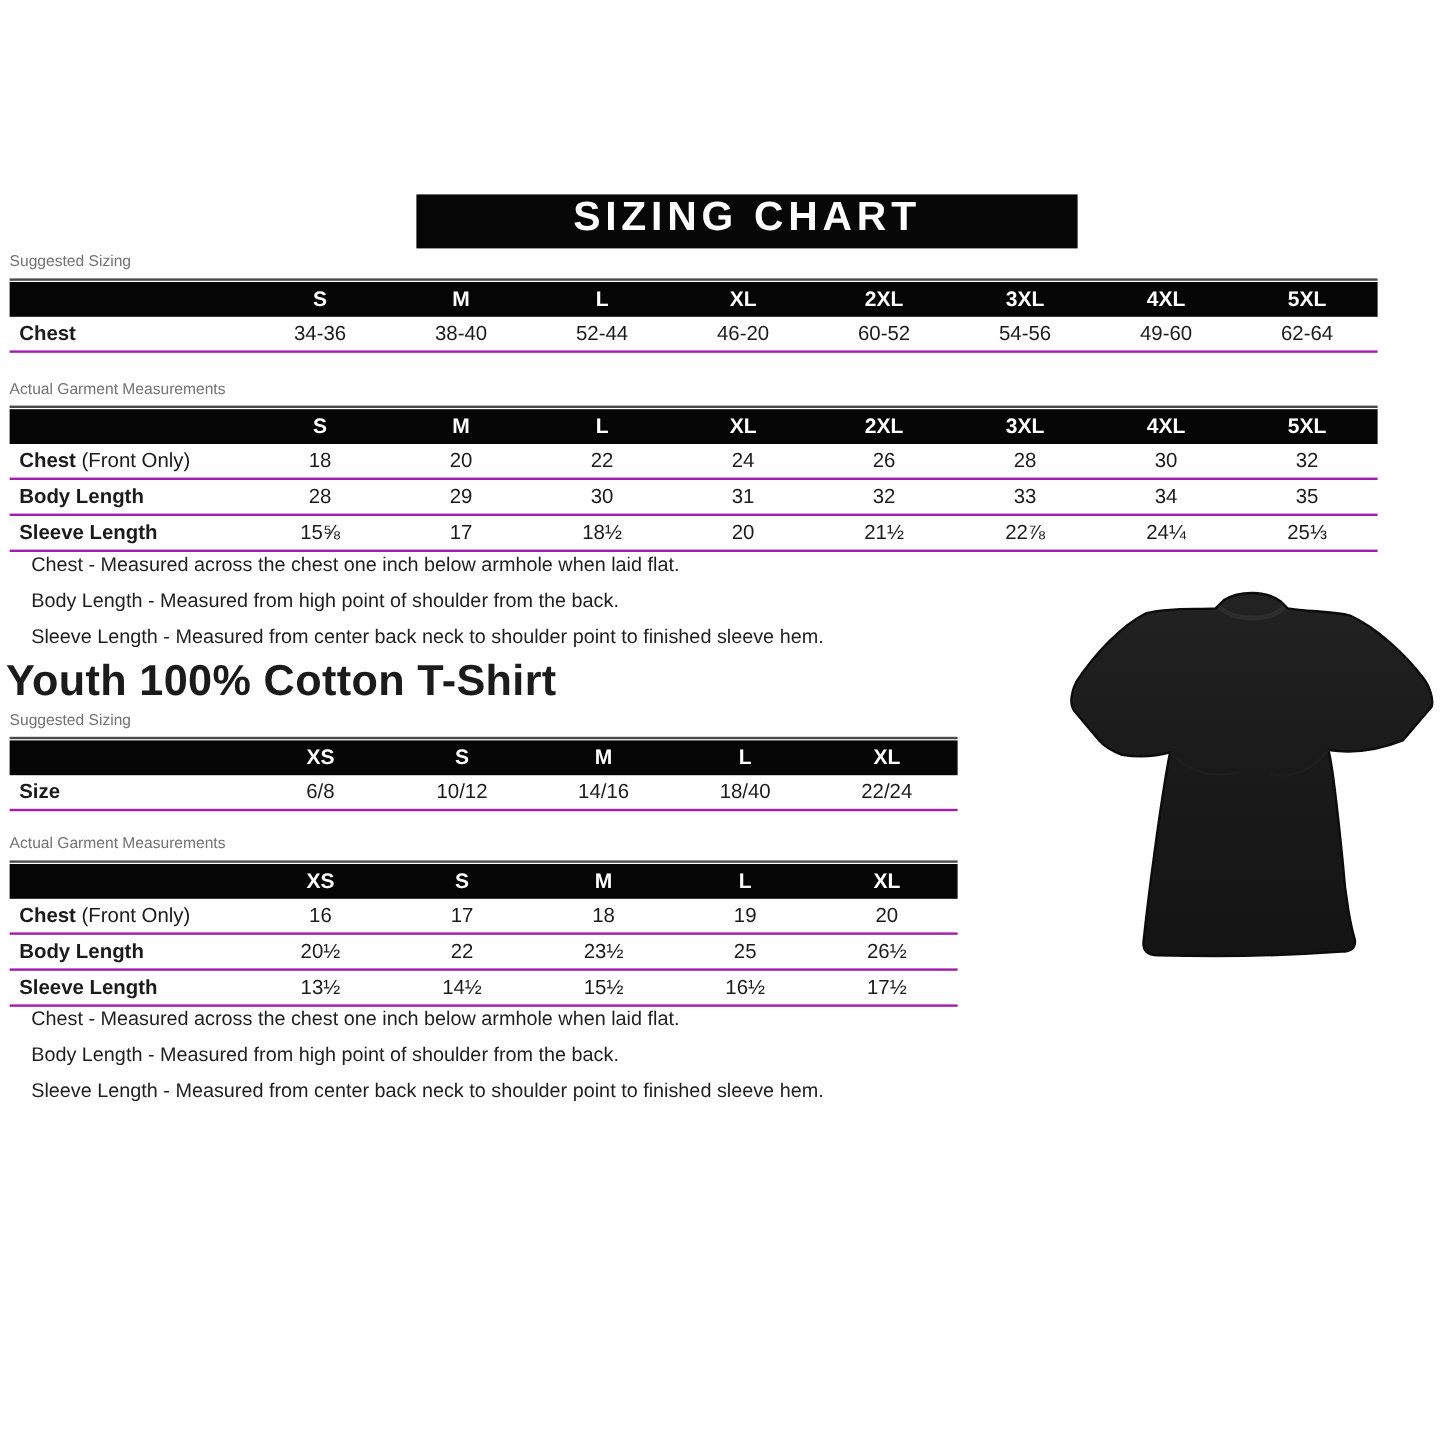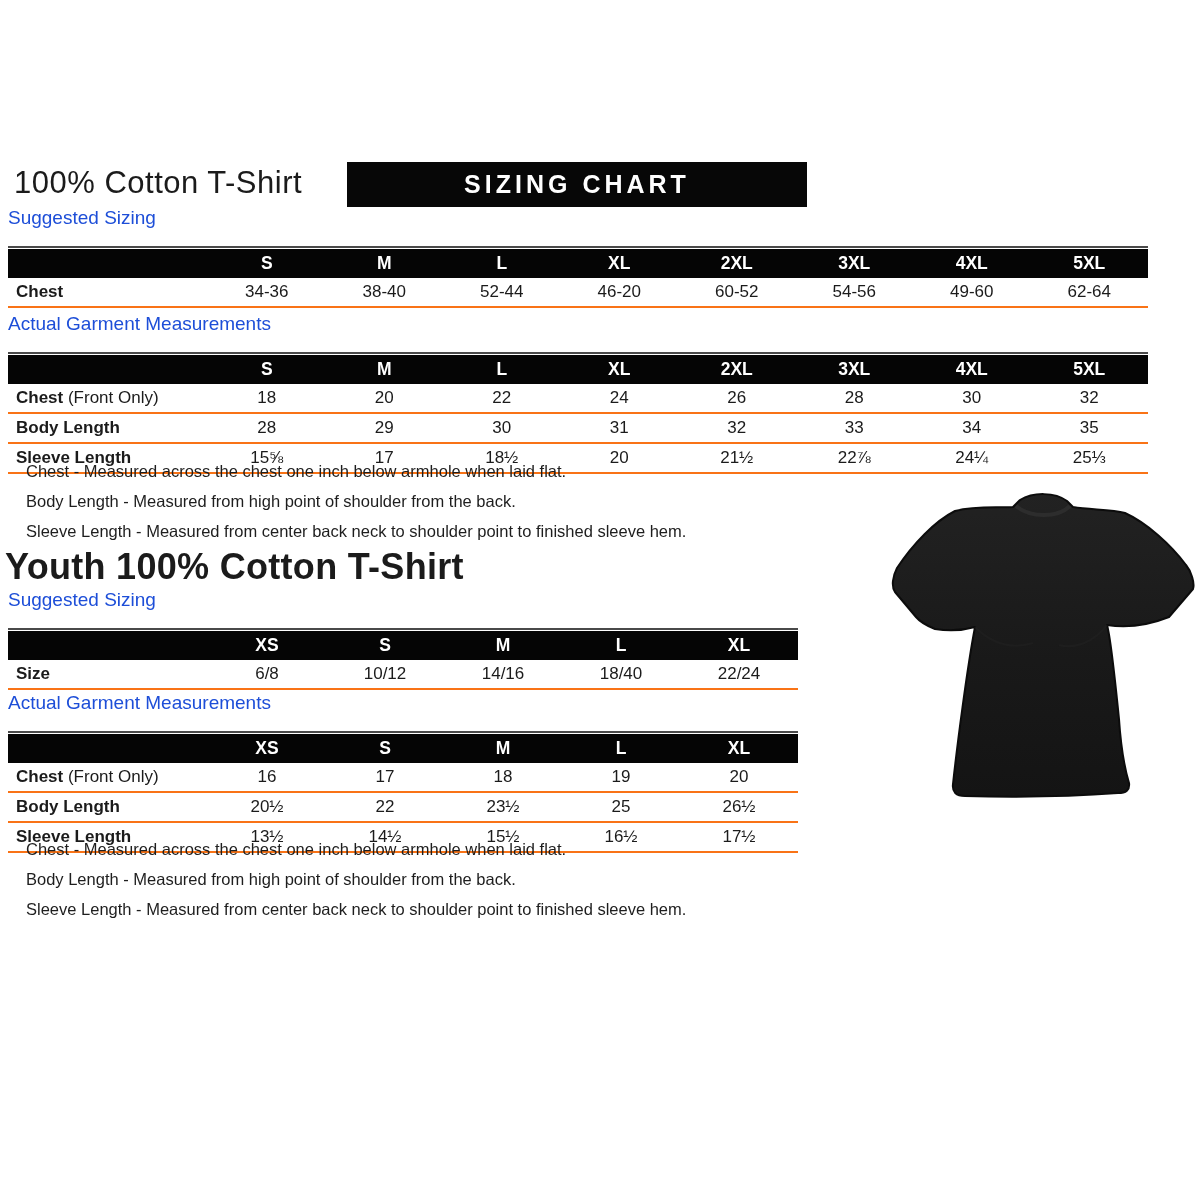--- a/index.html
+++ b/index.html
@@ -1,46 +1,45 @@
 <!DOCTYPE html>
 <html><head>
 <meta charset="utf-8">
 <style>
   html,body { margin:0; padding:0; background:#ffffff; }
   body { width:1200px; height:1200px; font-family:"Liberation Sans", sans-serif; color:#1b1b1b; }
   .page { position:relative; width:1200px; height:1200px; background:#ffffff; overflow:hidden; }
 
   .main-title { position:absolute; left:14px; top:165px; font-size:31px; font-weight:400; letter-spacing:0.5px; }
-  .banner { position:absolute; left:347px; top:162px; width:460px; height:45px; background:#070707;
-            color:#ffffff; display:flex; align-items:center; justify-content:center;
-            font-weight:bold; font-size:25px; letter-spacing:4px; }
+  .banner { position:absolute; left:347px; top:162px; width:551px; height:45px; background:#070707;
+            color:#ffffff; display:flex; align-items:flex-start; justify-content:center;
+            font-weight:bold; font-size:34px; letter-spacing:4px; }
 
   .section { position:absolute; }
-  .sec-label { font-size:19px; line-height:22px; padding-bottom:17px; border-bottom:2px solid #4a4a4a; color:#1d4ed8; }
+  .sec-label { font-size:13px; line-height:22px; padding-bottom:3px; border-bottom:2px solid #4a4a4a; color:#737373; }
 
   .thead { display:flex; align-items:center; background:#050505; height:29px; margin-top:1px; }
-  .trow  { display:flex; align-items:center; height:28px; border-bottom:2px solid #f97316;justify-content:center; }
+  .trow  { display:flex; align-items:center; height:28px; border-bottom:2px solid #a21caf;justify-content:center; }
   .c0 { width:200px; padding-left:8px; box-sizing:border-box; font-size:17px; font-weight:bold; white-space:nowrap; }
   .cv { flex:1; text-align:center; font-size:17px; }
   .thead .cv { color:#ffffff; font-weight:bold; font-size:17.5px; }
   .sfx { font-weight:normal; }
 
   .notes { position:absolute; font-size:16.5px; color:#1e1e1e; width:900px; }
   .notes p { margin:0 0 11px 12px; line-height:19px; }
 
   .youth-title { position:absolute; left:5px; top:546px; font-size:36px; font-weight:bold; letter-spacing:0.3px; }
 
   .tshirt-wrap { position:absolute; left:883px; top:477px; width:318px; height:332px; }
 </style>
 </head>
 <body>
 
 <div class="page">
 
-  <div class="main-title">100% Cotton T-Shirt</div>
   <div class="banner">
     <span>SIZING CHART</span>
   </div>
 
   <div class="section" style="left:8px; top:207px; width:1140px;">
     <div class="sec-label">Suggested Sizing</div>
     <div class="tbl">
       <div class="thead">
         <div class="c0"></div>
         <div class="cv">S</div>

